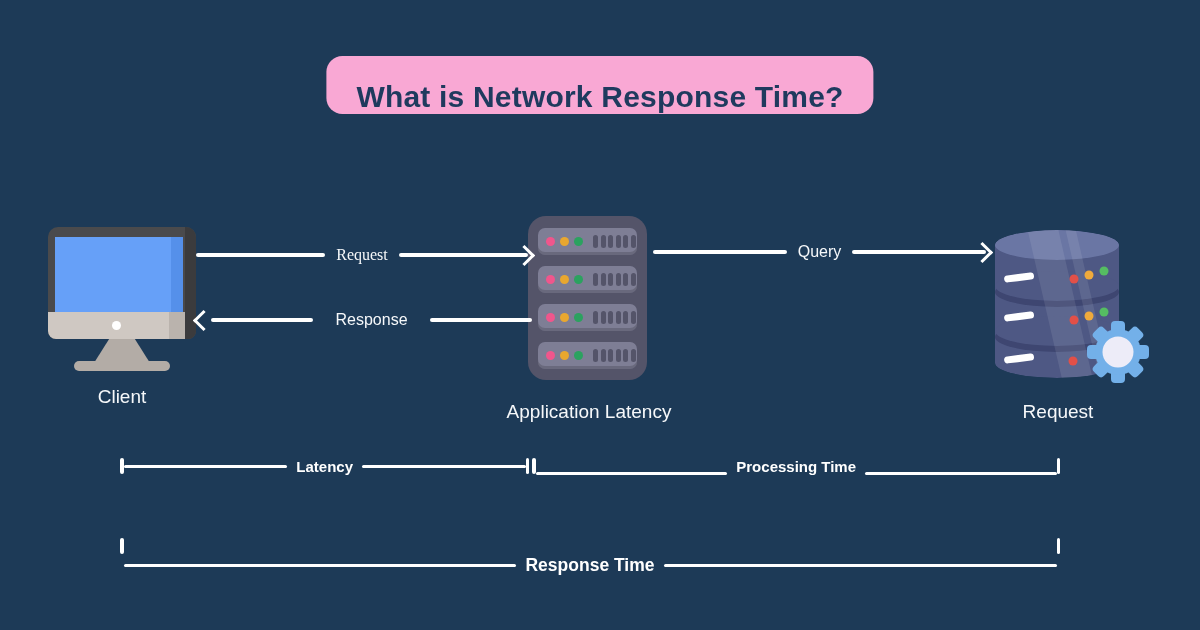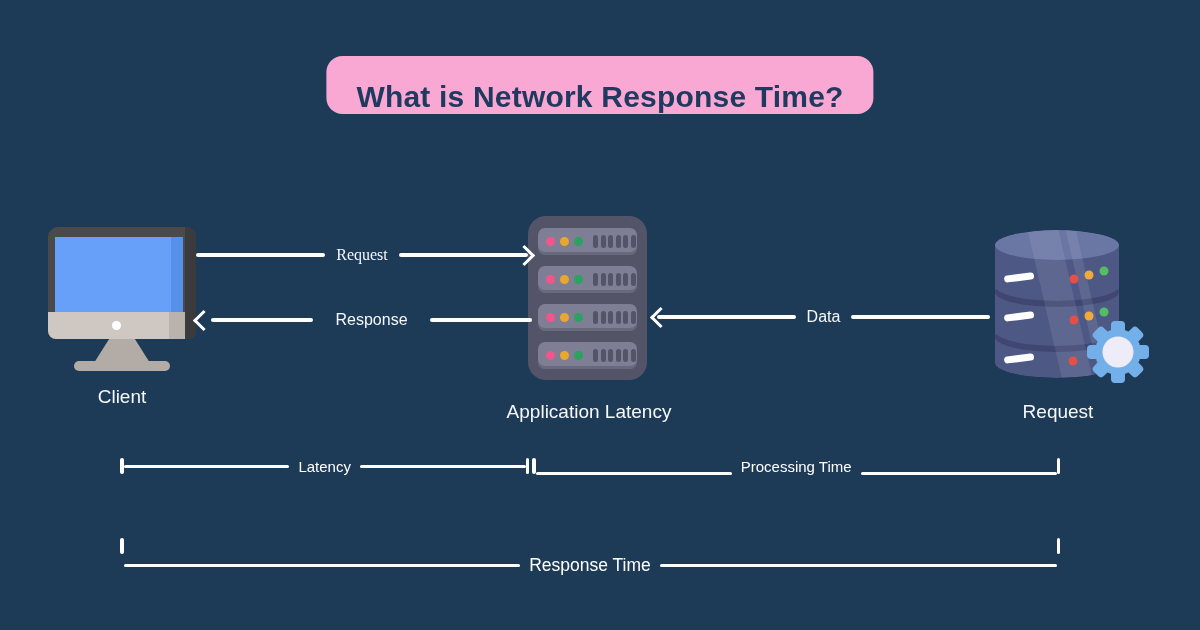--- a/index.html
+++ b/index.html
@@ -60,21 +60,21 @@
   .chev{width:12px;height:12px;flex:0 0 auto;}
   .chev.right{border-top:3.5px solid #fff;border-right:3.5px solid #fff;transform:rotate(45deg);margin-left:-22px;}
   .chev.left{border-top:3.5px solid #fff;border-left:3.5px solid #fff;transform:rotate(-45deg);margin-right:-22px;}
 
   
   .mbar{position:absolute;display:flex;align-items:center;height:18px;}
   .tick{width:3.5px;height:16px;background:#ffffff;border-radius:2px;flex:0 0 auto;}
   .dtick{display:flex;gap:3px;flex:0 0 auto;}
   .mseg{display:flex;align-items:center;gap:9px;min-width:0;}
   .mseg .ln{height:3px;}
-  .mlabel{color:#ffffff;font-weight:normal;font-size:15px;white-space:nowrap;}
+  .mlabel{color:#ffffff;font-weight:bold;font-size:15px;white-space:nowrap;}
   .mlabel.big{font-size:17.5px;}
 </style>
 </head>
 <body>
 
 <div class="canvas">
 
   <div class="title-box">
     <span>What is Network Response Time?</span>
   </div>
@@ -217,27 +217,27 @@
     <div class="chev right"></div>
   </div>
 
   <div class="arrow" style="left:196px;top:310px;width:336px;gap:22px;">
     <div class="chev left"></div>
     <div class="ln"></div>
     <span class="lbl">Response</span>
     <div class="ln"></div>
   </div>
 
-
-  <div class="arrow" style="left:653px;top:307px;width:337px;">
-    <div class="chev left"></div>
-    <div class="ln"></div>
-    <span class="lbl">Data</span>
-    <div class="ln"></div>
-  </div>
+  <div class="arrow" style="left:653px;top:242px;width:337px;">
+    <div class="ln"></div>
+    <span class="lbl">Query</span>
+    <div class="ln"></div>
+    <div class="chev right"></div>
+  </div>
+
 
   <div class="mbar" style="left:120px;top:457px;width:940px;">
     <div class="tick"></div>
     <div class="mseg" style="flex:408 1 0;">
       <div class="ln"></div>
       <span class="mlabel">Latency</span>
       <div class="ln"></div>
     </div>
     <div class="dtick">
       <div class="tick"></div>

